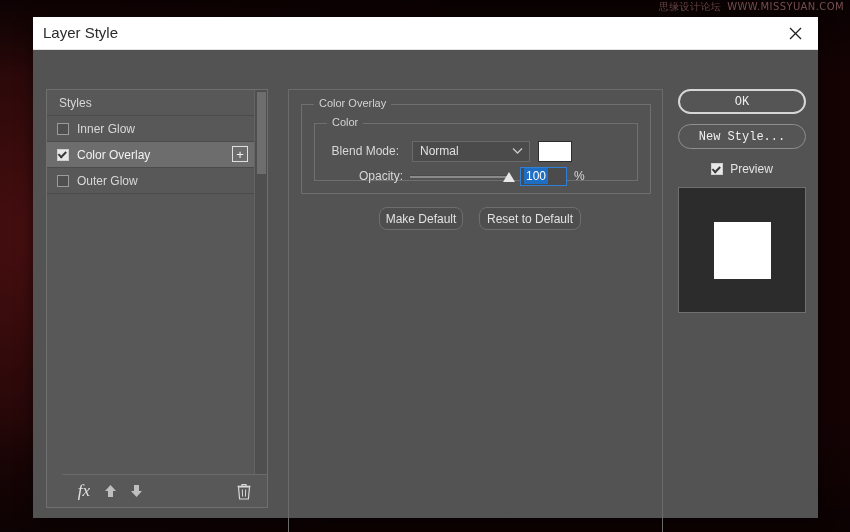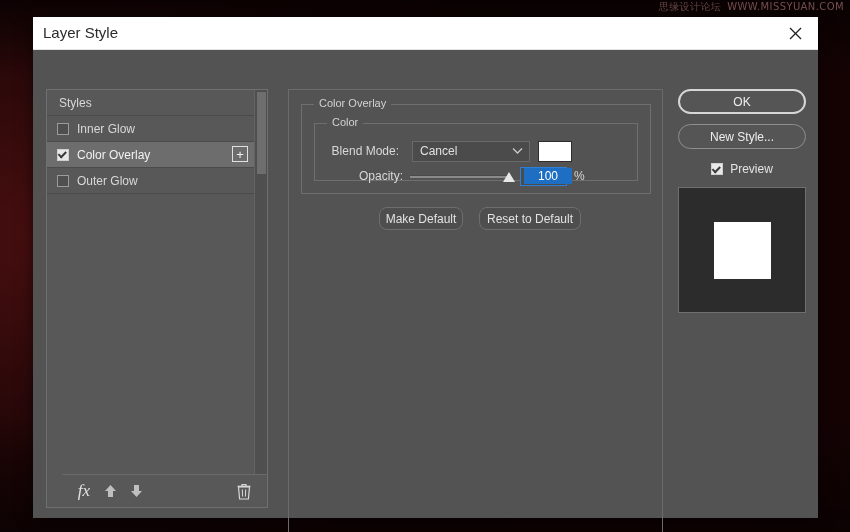--- a/index.html
+++ b/index.html
@@ -309,21 +309,21 @@
     box-sizing: border-box;
     display: flex;
     align-items: center;
     padding-left: 3px;
     cursor: text;
   }
   #opacity-value {
     background: #1e6fc4;
     color: #ffffff;
     font-size: 12px;
-    padding: 0 14px;
+    padding: 0 2px;
     line-height: 16px;
   }
   #opacity-pct {
     margin-left: 7px;
     font-size: 12px;
     color: #d8d8d8;
   }
 
   .panel-btn {
     position: absolute;
@@ -354,20 +354,21 @@
     border: 1px solid #8e8e8e;
     border-radius: 13px;
     box-sizing: border-box;
     display: flex;
     align-items: center;
     justify-content: center;
     font-size: 12px;
     color: #eeeeee;
     margin-bottom: 10px;
     cursor: default;
+    font-family: Liberation Mono, monospace;
   }
   .action-btn.primary {
     border-color: #d6d6d6;
     border-width: 2px;
   }
   #preview-row {
     display: flex;
     align-items: center;
     justify-content: center;
     height: 20px;
@@ -475,21 +476,21 @@
 
       <div class="group" id="group-color-overlay">
         <div class="group-label">Color Overlay</div>
 
         <div class="group" id="group-color">
           <div class="group-label">Color</div>
 
           <div class="field-row" id="row-blend">
             <span class="field-label">Blend Mode:</span>
             <div id="blend-select">
-              <span>Cancel</span>
+              <span>Normal</span>
               <span class="chev">
                 <svg width="11" height="8" viewBox="0 0 11 8">
                   <polyline points="1,1.5 5.5,6 10,1.5" fill="none" stroke="#c9c9c9" stroke-width="1.3"></polyline>
                 </svg>
               </span>
             </div>
             <div id="color-swatch"></div>
           </div>
 
           <div class="field-row" id="row-opacity">

